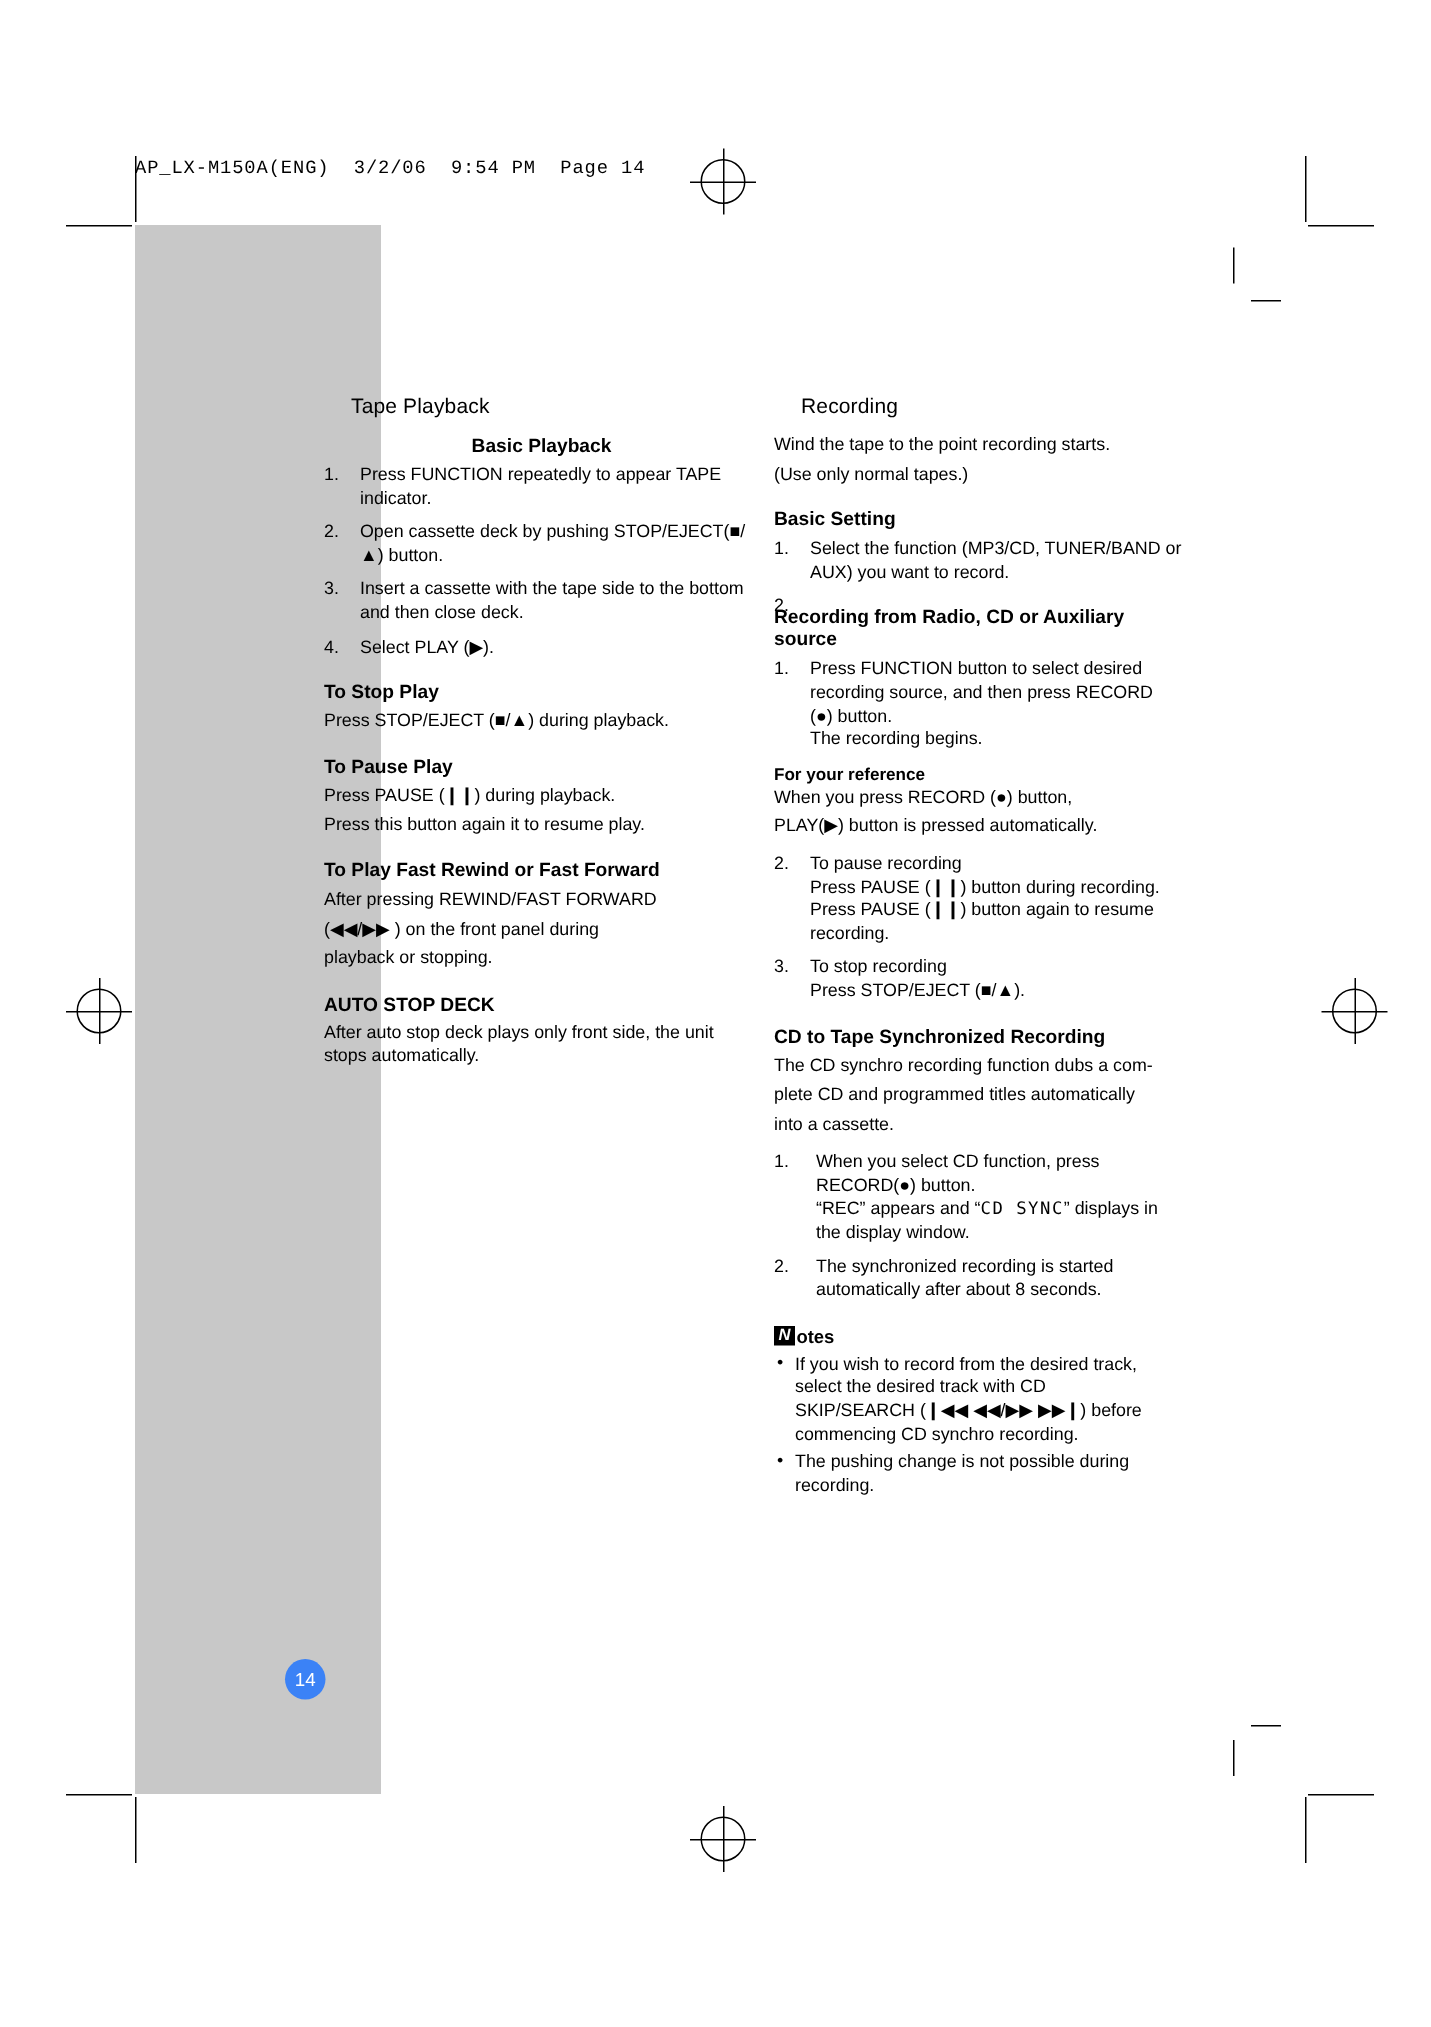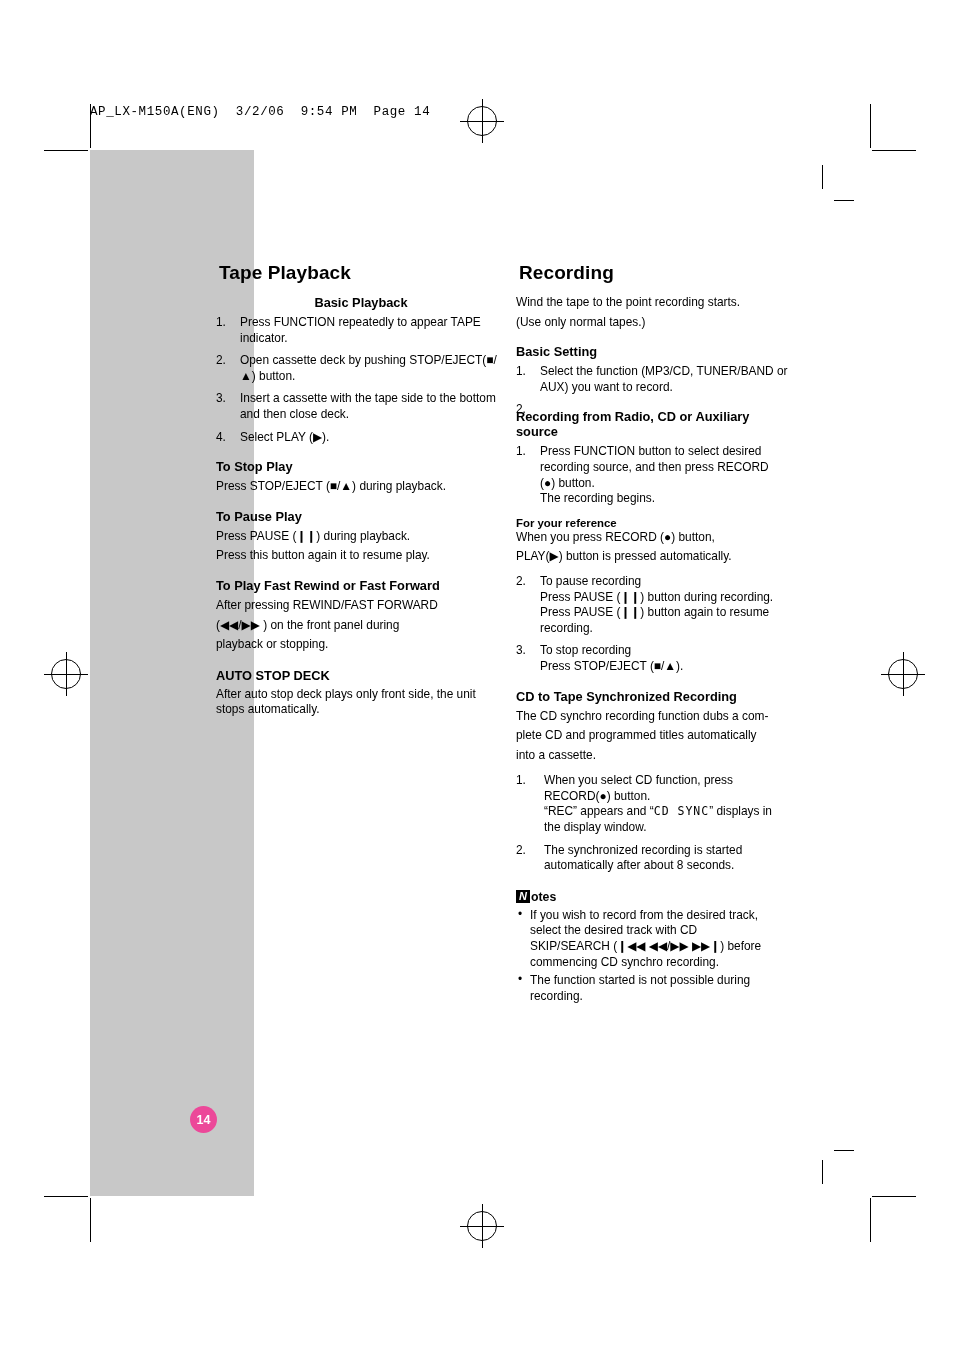--- a/index.html
+++ b/index.html
@@ -35,32 +35,32 @@
 
   
   .grey-band {
     position:absolute; left:86px; top:150px; width:164px; height:1046px;
     background:#c8c8c8;
   }
 
   .page-num {
     position:absolute; left:186px; top:1106px;
     width:27px; height:27px; border-radius:50%;
-    background:#ec4899; color:#fff;
-    font-size:12.5px; font-weight:bold;
+    background:#3b82f6; color:#fff;
+    font-size:12.5px; font-weight:normal;
     display:flex; align-items:center; justify-content:center;
   }
 
   
   .col { position:absolute; top:262px; }
   .col-left { left:212px; width:290px; }
   .col-right { left:512px; width:300px; }
 
   h2.sec {
-    font-size:19px; font-weight:bold; margin:0 0 11px 3px; letter-spacing:0.1px;
+    font-size:14px; font-weight:normal; margin:0 0 11px 18px; letter-spacing:0.1px;
   }
   h3.sub {
     font-size:12.8px; font-weight:bold; margin:14px 0 5px 0;
   }
   h3.sub.first { margin-top:1px;text-align:center; }
   h3.caps {
     font-size:12.8px; font-weight:bold; margin:15px 0 4px 0;
   }
   p.body {
     font-size:11.9px; line-height:15.6px; margin:0 0 4px 0;
@@ -228,19 +228,19 @@
     <ul class="ul">
       <li>
         <span class="bullet">•</span>
         <span>If you wish to record from the desired track,</span><br>
         <span>select the desired track with CD</span><br>
         <span>SKIP/SEARCH (❙◀◀ ◀◀/▶▶ ▶▶❙) before</span><br>
         <span>commencing CD synchro recording.</span>
       </li>
       <li>
         <span class="bullet">•</span>
-        <span>The function started is not possible during</span><br>
+        <span>The pushing change is not possible during</span><br>
         <span>recording.</span>
       </li>
     </ul>
   </div>
 
 </div>
 
 </body></html>

